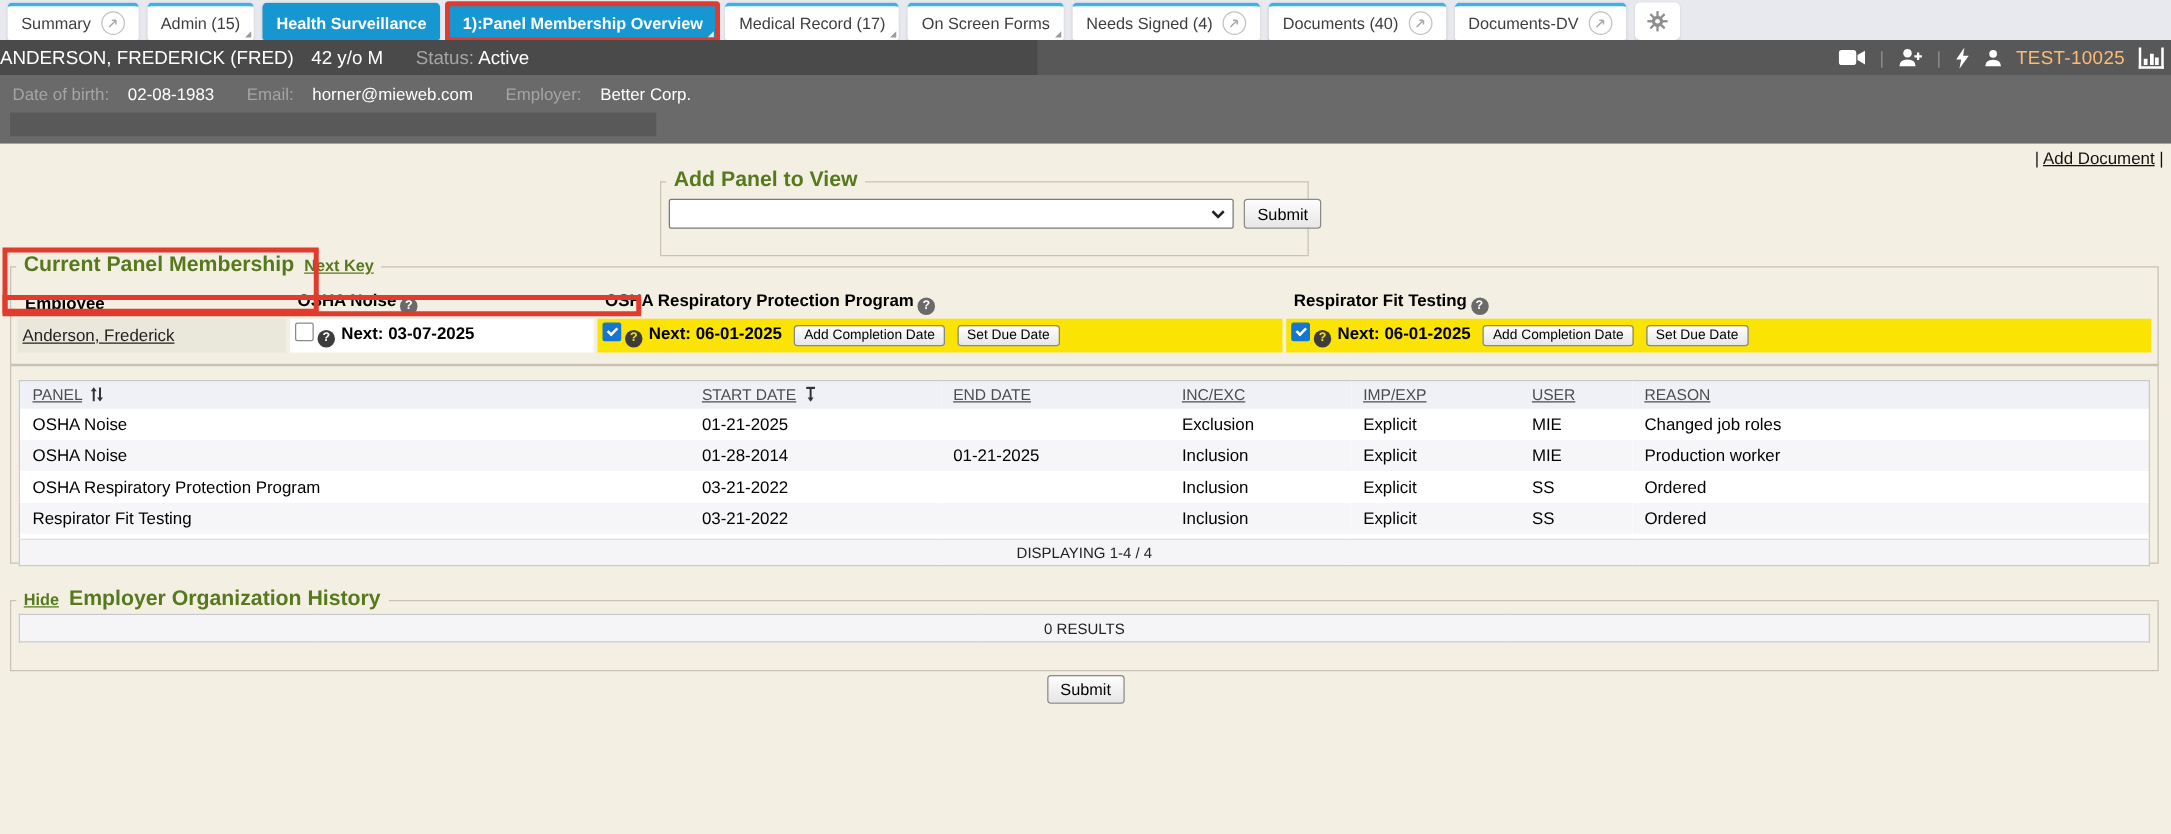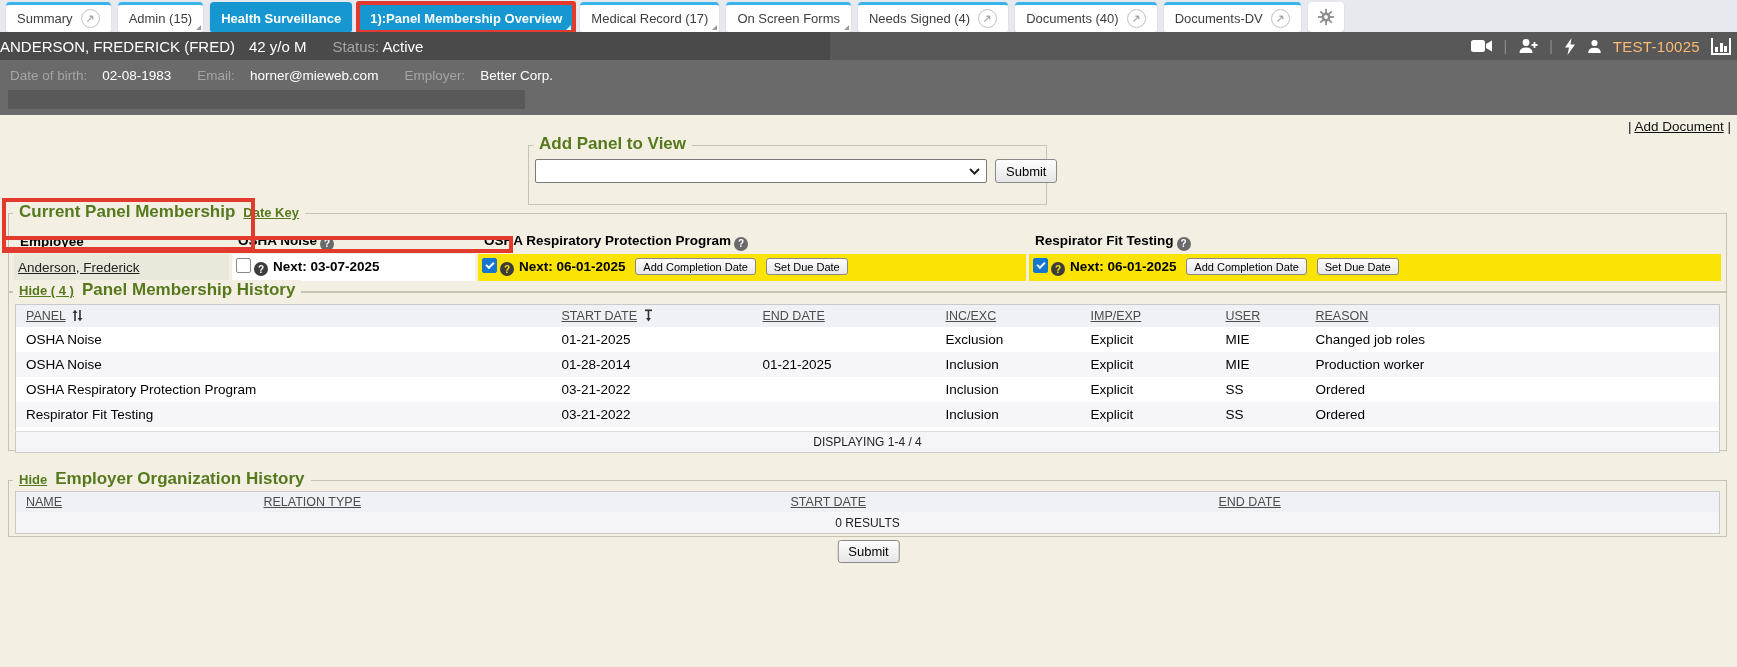--- a/index.html
+++ b/index.html
@@ -247,21 +247,21 @@
         <svg width="11" height="7" viewBox="0 0 11 7">
             <path d="M1 1 L5.5 5.5 L10 1" stroke="#222" stroke-width="2" fill="none"></path>
           </svg>
       </div>
       <button class="btn">Submit</button>
     </div>
 
     <div class="fieldset fs-cpm">
       <div class="legend">
         <span class="title">Current Panel Membership</span>
-        <a class="green-link">Date Key</a>
+        <a class="green-link">Next Key</a>
       </div>
       <table class="cpm-table">
         <colgroup>
             <col style="width:215px">
             <col style="width:243px">
             <col style="width:548px">
             <col>
           </colgroup>
         <tbody>
             <tr>
@@ -289,24 +289,20 @@
           </td>
         </tr>
       </tbody>
         </table>
     </div>
 
     <div class="anno anno-legend"></div>
     <div class="anno anno-header"></div>
 
     <div class="fieldset fs-pmh">
-      <div class="legend">
-        <a class="green-link">Hide ( 4 )</a>
-        <span class="title">Panel Membership History</span>
-      </div>
       <table class="hist-table">
         <colgroup>
             <col style="width:536px">
             <col style="width:201px">
             <col style="width:183px">
             <col style="width:145px">
             <col style="width:135px">
             <col style="width:90px">
             <col>
           </colgroup>
@@ -385,26 +381,20 @@
         <span class="title">Employer Organization History</span>
       </div>
       <table class="hist-table eoh-table">
         <colgroup>
             <col style="width:238px">
             <col style="width:527px">
             <col style="width:428px">
             <col>
           </colgroup>
         <tbody>
-            <tr>
-          <th><span class="hlbl">NAME</span></th>
-          <th><span class="hlbl">RELATION TYPE</span></th>
-          <th><span class="hlbl">START DATE</span></th>
-          <th><span class="hlbl">END DATE</span></th>
-        </tr>
         <tr>
           <td class="foot" colspan="4">0 RESULTS</td>
         </tr>
       </tbody>
         </table>
     </div>
 
     <button class="btn bottom-submit">Submit</button>
 
   </div>

